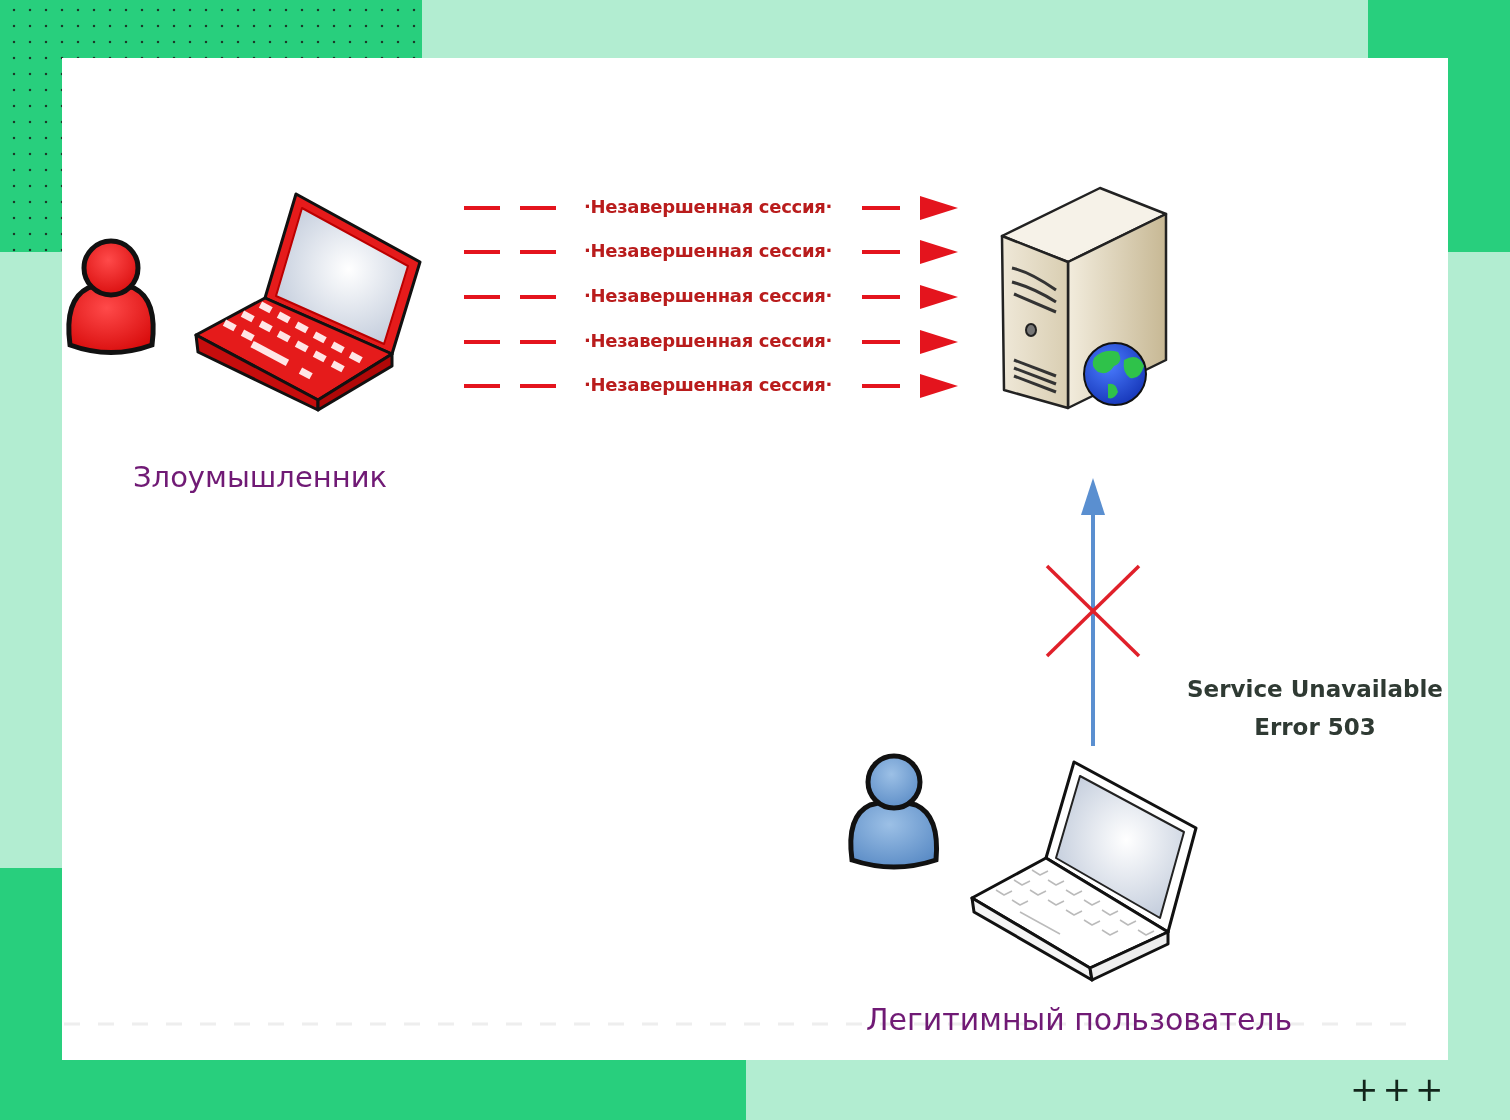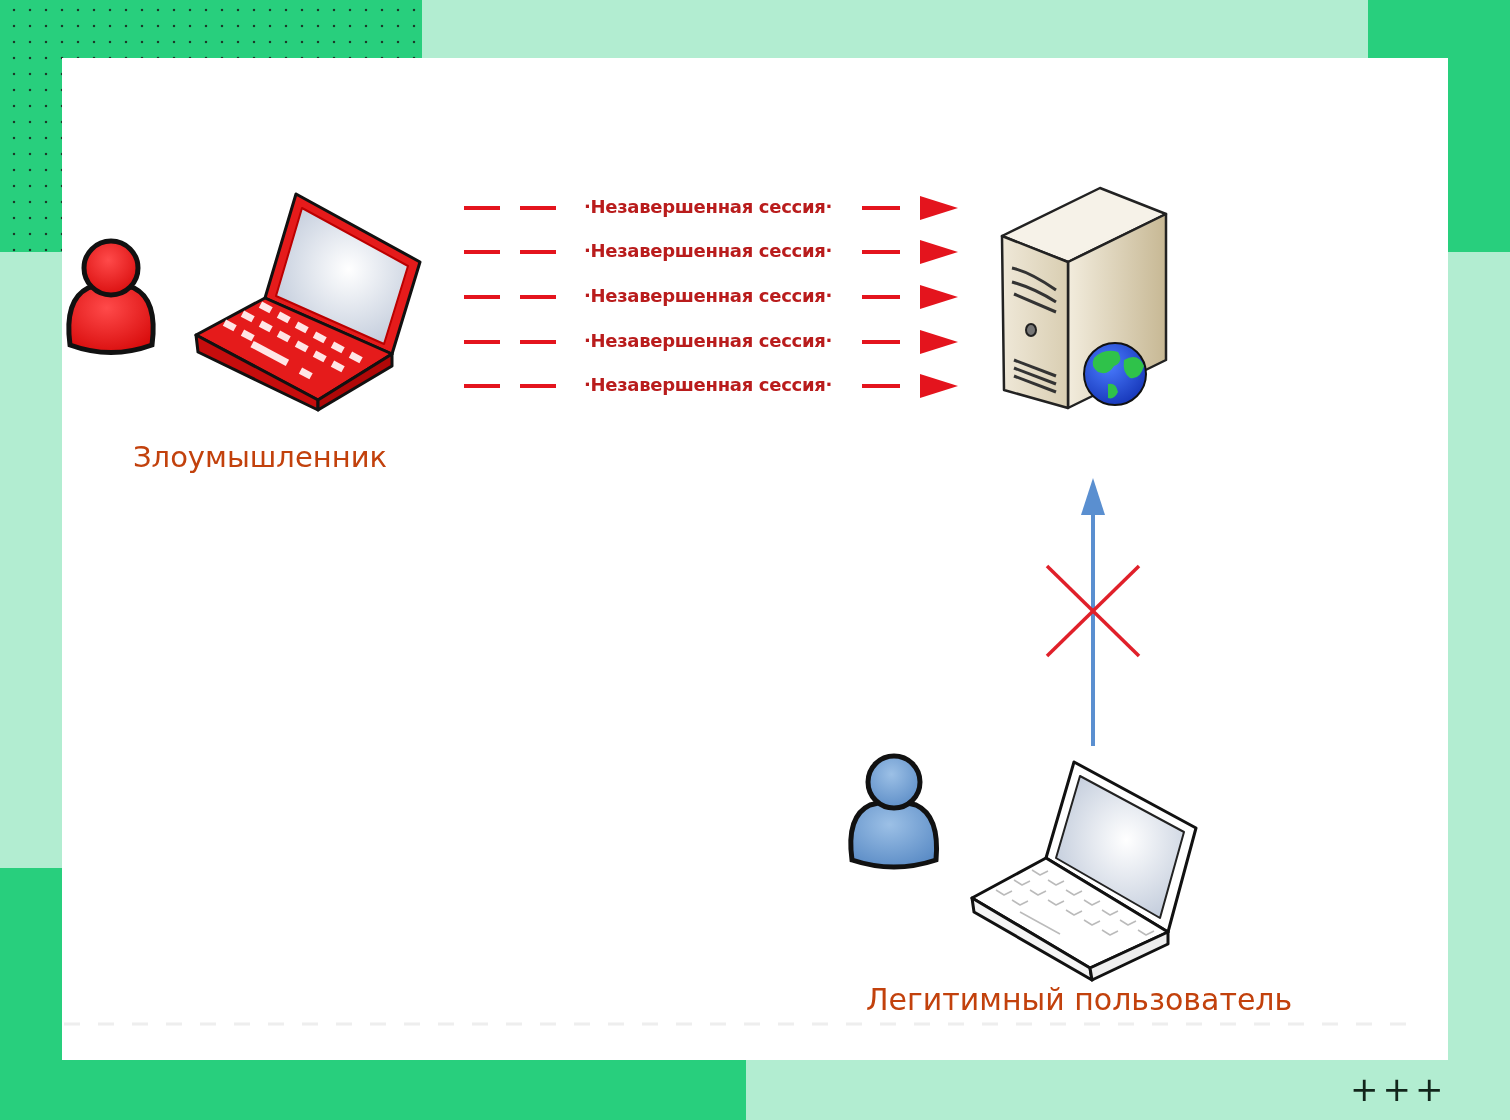--- a/index.html
+++ b/index.html
@@ -3,21 +3,21 @@
 <meta charset="utf-8">
 <style>
   html, body { margin:0; padding:0; }
   body { width:1510px; height:1120px; position:relative; overflow:hidden; background:#b2edd1; font-family:"DejaVu Sans", sans-serif; }
   .bg-block { position:absolute; background:#28cf7d; }
   .dots { position:absolute; left:0; top:0; width:422px; height:252px;
     background-image: radial-gradient(circle, #1b3a2a 1.4px, transparent 1.6px);
     background-size:16px 16px; background-position:6px 2px; }
   .card { position:absolute; left:62px; top:58px; width:1386px; height:1002px; background:#ffffff; }
   .diagram { position:absolute; left:0; top:0; width:1510px; height:1120px; }
-  .label { position:absolute; font-family:"DejaVu Sans", sans-serif; color:#c2410c; white-space:nowrap; }
+  .label { position:absolute; font-family:"DejaVu Sans", sans-serif; color:#701a75; white-space:nowrap;margin-top:20px; }
   .session-label { position:absolute; font-family:"DejaVu Sans", sans-serif; font-weight:bold; font-size:18px; color:#b91c1c; white-space:nowrap; letter-spacing:-0.3px; }
   .status-text { position:absolute; font-family:"DejaVu Sans", sans-serif; font-weight:bold; font-size:23px; color:#2f3a33; text-align:center; line-height:38px; }
   .plus-marks { position:absolute; left:1350px; top:1072px; font-family:"DejaVu Sans", sans-serif; font-size:34px; color:#12251b; letter-spacing:4px; line-height:34px; }
 </style>
 </head>
 <body>
 
 <div class="bg-block" style="left:0;top:0;width:422px;height:252px;"></div>
 <div class="dots"></div>
 <div class="bg-block" style="left:1368px;top:0;width:142px;height:252px;"></div>
@@ -183,17 +183,19 @@
 
 <div class="label" style="left:133px;top:440px;font-size:29px;">Злоумышленник</div>
 
 <div class="session-label" style="left:584px;top:196px;">·Незавершенная сессия·</div>
 <div class="session-label" style="left:584px;top:240px;">·Незавершенная сессия·</div>
 <div class="session-label" style="left:584px;top:285px;">·Незавершенная сессия·</div>
 <div class="session-label" style="left:584px;top:330px;">·Незавершенная сессия·</div>
 <div class="session-label" style="left:584px;top:374px;">·Незавершенная сессия·</div>
 
 <div class="status-text" style="left:1180px;top:670px;width:270px;">
+  <div>Service Unavailable</div>
+  <div>Error 503</div>
 </div>
 
 <div class="label" style="left:866px;top:982px;font-size:30px;">Легитимный пользователь</div>
 
 <div class="plus-marks">+++</div>
 
 </body></html>

